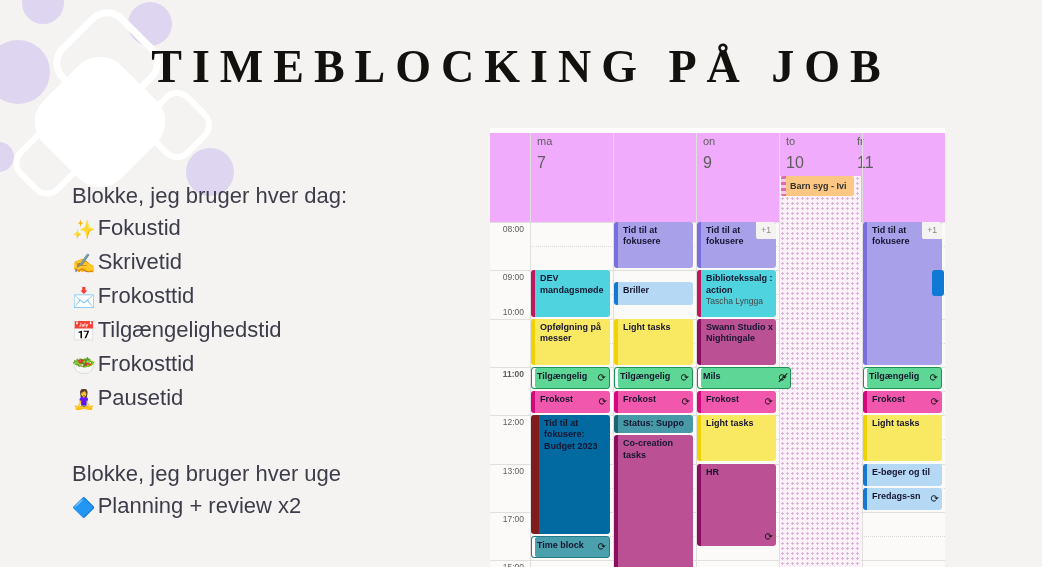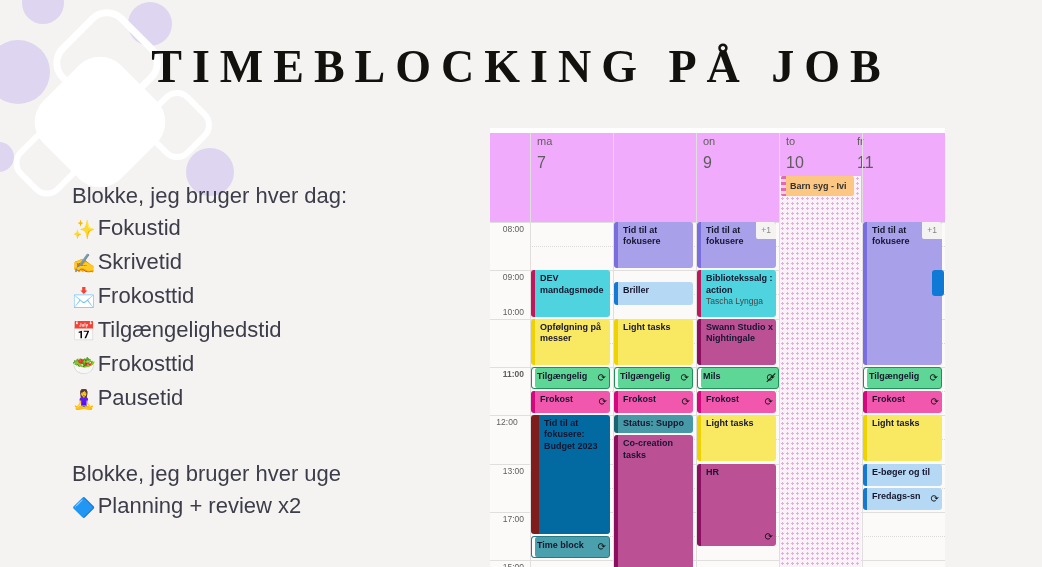--- a/index.html
+++ b/index.html
@@ -147,21 +147,21 @@
         <div class="hline-half" style="top: 166.45px; left: 40px;"></div>
         <div class="time-label" style="top: 144.3px;">09:00</div>
         <div class="hline" style="top: 190.6px;"></div>
         <div class="hline-half" style="top: 214.75px; left: 40px;"></div>
         <div class="time-label" style="top: 179px;">10:00</div>
         <div class="hline" style="top: 238.9px;"></div>
         <div class="hline-half" style="top: 263.05px; left: 40px;"></div>
         <div class="time-label" style="top: 240.9px; font-weight: bold;">11:00</div>
         <div class="hline" style="top: 287.2px;"></div>
         <div class="hline-half" style="top: 311.35px; left: 40px;"></div>
-        <div class="time-label" style="top: 289.2px; text-align: center;">12:00</div>
+        <div class="time-label" style="top: 289.2px;">12:00</div>
         <div class="hline" style="top: 335.5px;"></div>
         <div class="hline-half" style="top: 359.65px; left: 40px;"></div>
         <div class="time-label" style="top: 337.5px;">13:00</div>
         <div class="hline" style="top: 383.8px;"></div>
         <div class="hline-half" style="top: 407.95px; left: 40px;"></div>
         <div class="time-label" style="top: 385.8px;">17:00</div>
         <div class="hline" style="top: 432.1px;"></div>
         <div class="time-label" style="top: 434.1px;">15:00</div>
         <div class="ooo-pattern" style="left: 290px; width: 81px; top: 48px; height: 391px;"></div>
         <div class="allday-chip" style="left: 291px; top: 48px; width: 73px;">Barn syg - Ivi</div>
@@ -213,21 +213,21 @@
           <div class="event-title">Tid til at fokusere</div>
           <div class="event-badge">+1</div>
         </div>
         <div class="event ev-cyan" style="top: 142.3px; height: 46.3px; left: 207px; width: 79px;">
           <div class="event-title">Bibliotekssalg : action</div>
           <div class="event-sub">Tascha Lyngga</div>
         </div>
         <div class="event ev-magenta" style="top: 190.6px; height: 46.3px; left: 207px; width: 79px;">
           <div class="event-title">Swann Studio x Nightingale</div>
         </div>
-        <div class="event ev-green" style="top: 238.9px; height: 22.15px; left: 207px; width: 82px;">
+        <div class="event ev-green" style="top: 238.9px; height: 22.15px; left: 207px; width: 94px;">
           <div class="event-title">Mils</div>
           <div class="event-icon pos-r crossed">⟳</div>
         </div>
         <div class="event ev-pink" style="top: 263.05px; height: 22.15px; left: 207px; width: 79px;">
           <div class="event-title">Frokost</div>
           <div class="event-icon pos-r">⟳</div>
         </div>
         <div class="event ev-yellow" style="top: 287.2px; height: 46.3px; left: 207px; width: 79px;">
           <div class="event-title">Light tasks</div>
         </div>

